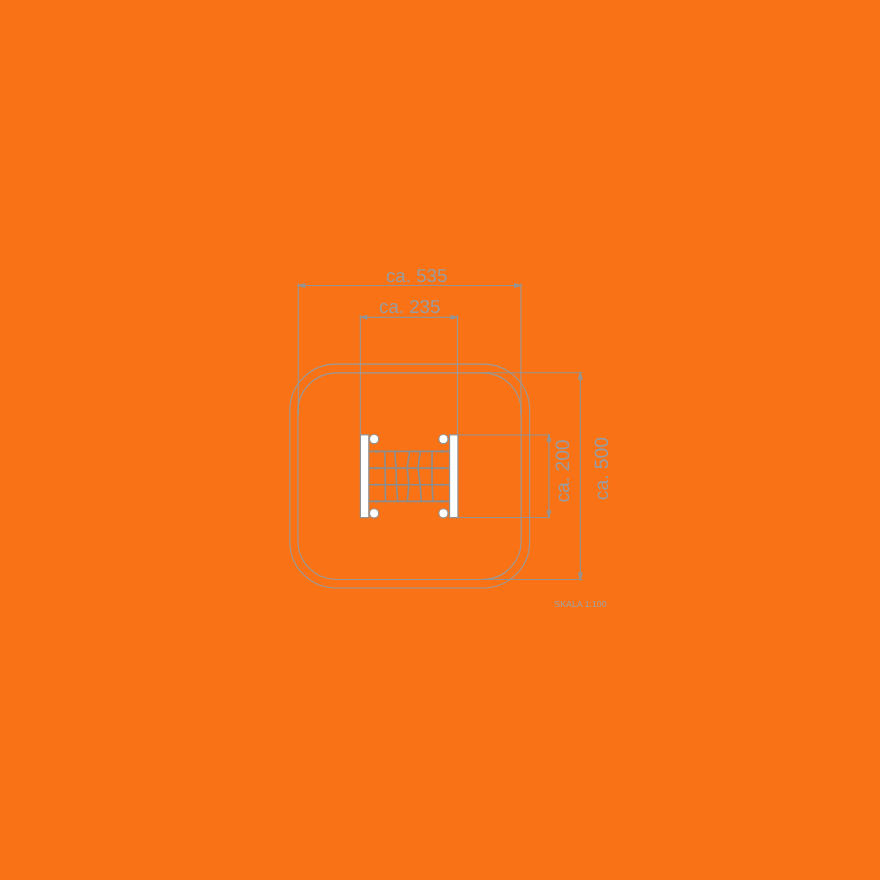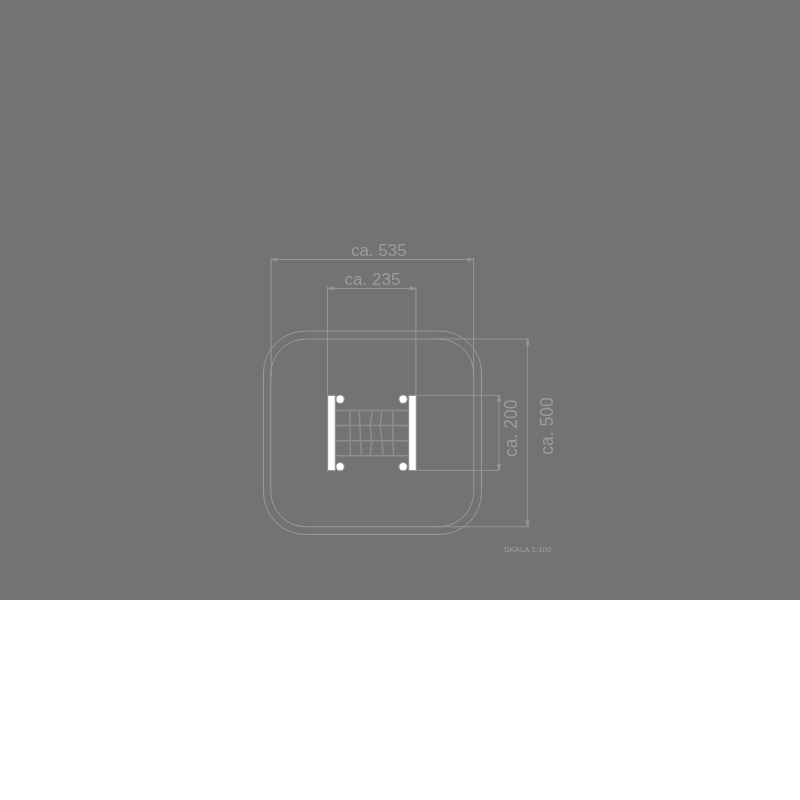--- a/index.html
+++ b/index.html
@@ -1,16 +1,16 @@
 <!DOCTYPE html>
 <html><head>
 <meta charset="utf-8">
 <style>
   html,body{margin:0;padding:0;background:#ffffff;}
-  .wrap{width:800px;height:600px;position:relative;background:#737373;overflow:hidden;}
+  .wrap{width:800px;height:800px;position:relative;background:#f97316;overflow:hidden;}
   svg{position:absolute;left:0;top:0;}
   text{font-family:"Liberation Sans", sans-serif;}
 </style>
 </head>
 <body>
 <div class="wrap">
 <svg width="800" height="800" viewBox="0 0 800 800">
 
   <rect x="263.5" y="331" width="218" height="203.5" rx="42" ry="42" fill="none" stroke="#9a9a9a" stroke-width="1"></rect>
 

